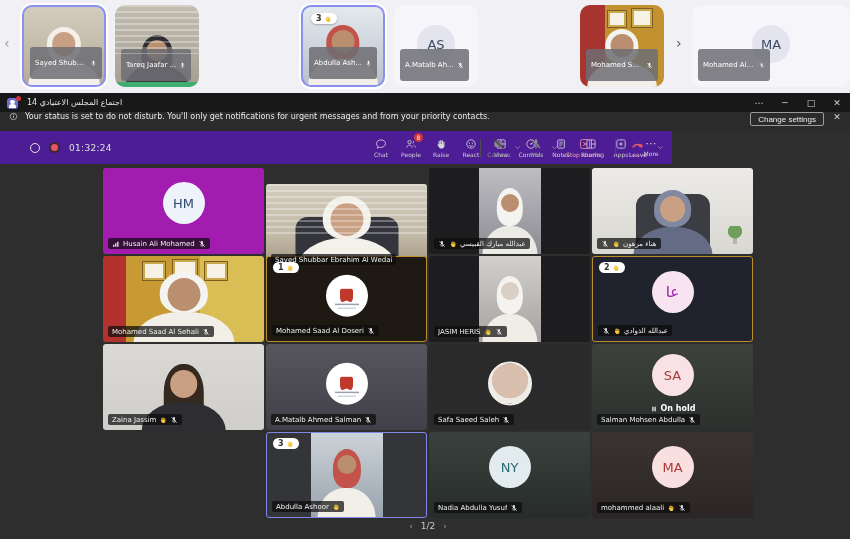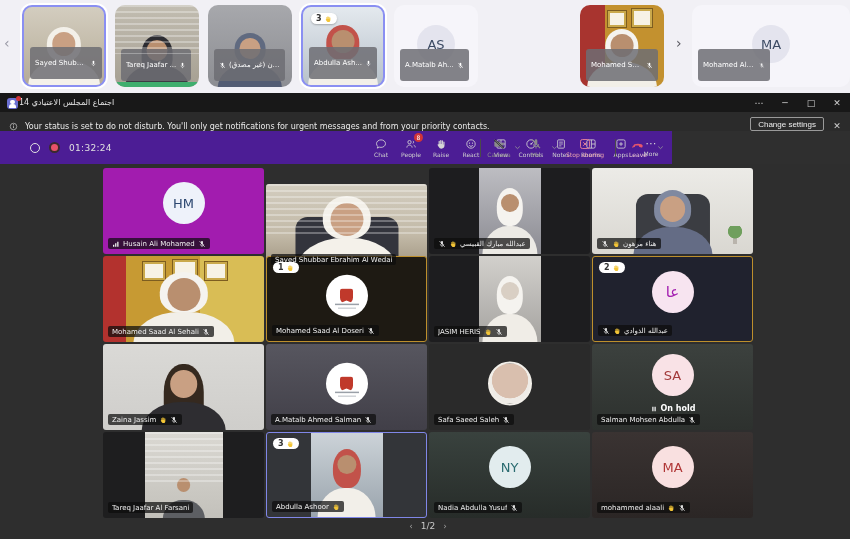--- a/index.html
+++ b/index.html
@@ -38,25 +38,25 @@
   .logo-circle::after{content:"";position:absolute;bottom:8px;left:9px;width:24px;height:5px;
     background:linear-gradient(#9aa0a8,#9aa0a8) 0 0/24px 1.5px no-repeat,linear-gradient(#b9bec4,#b9bec4) 3px 3.5px/18px 1.5px no-repeat}
 
   
   .titlebar{position:absolute;left:0;top:93px;width:850px;height:19px;background:#181818;display:flex;align-items:center;color:#ddd}
   .titlebar .t-ico{margin-left:7px;position:relative;width:12px;height:12px}
   .titlebar .t-ico .sq{position:absolute;left:0;top:1px;width:11px;height:11px;border-radius:3px;background:#6a6fd1}
   .titlebar .t-ico .sq::before{content:"";position:absolute;left:3.2px;top:2px;width:4.5px;height:4.5px;border-radius:50%;background:#fff}
   .titlebar .t-ico .sq::after{content:"";position:absolute;left:2px;top:6.4px;width:7px;height:4px;border-radius:3px 3px 0 0;background:#fff}
   .titlebar .t-ico .dot{position:absolute;right:-2px;top:-1px;width:5px;height:5px;border-radius:50%;background:#d13438}
-  .titlebar .title{margin-left:0;font-size:8px;color:#e3e3e3}
+  .titlebar .title{margin-left:8px;font-size:8px;color:#e3e3e3}
   .win-controls{margin-left:auto;display:flex;align-items:center;height:100%}
   .win-btn{width:26px;height:100%;display:flex;align-items:center;justify-content:center;font-size:9px;color:#cfcfcf;cursor:pointer}
 
-  .notif{position:absolute;left:0;top:112px;width:850px;height:19px;background:#2b2b2b;display:flex;align-items:flex-end;color:#e9e9e9}
+  .notif{position:absolute;left:0;top:112px;width:850px;height:19px;background:#2b2b2b;display:flex;align-items:flex-start;color:#e9e9e9}
   .notif .ic{margin-left:9px;color:#dcdcdc}
   .notif .msg{margin-left:7px;font-size:8px}
   .notif .cs-btn{margin-left:auto;border:1px solid #9a9a9a;border-radius:2px;color:#ececec;font-size:8px;padding:1.5px 7px;cursor:pointer;background:transparent}
   .notif .x{width:26px;text-align:center;font-size:9px;color:#cfcfcf;cursor:pointer}
 
   
   .toolbar{position:absolute;left:0;top:131px;width:672px;height:33px;background:#4c1d95}
   .tb-left{position:absolute;left:30px;top:0;height:33px;display:flex;align-items:center;gap:9px}
   .ring{width:10px;height:10px;border-radius:50%;border:1.6px solid #e2e2e2}
   .recdot{width:11px;height:11px;border-radius:50%;background:#e8526a;border:2px solid #3a2a2e}
@@ -264,33 +264,20 @@
         </div>
       <div class="greenbar"></div>
       <div class="nameplate">
           <span class="txt">Tareq Jaafar ...</span>
           <svg class="ic7">
             <use href="#i-mic"></use>
           </svg>
         </div>
     </div>
 
-    <div class="thumb s3" style="left:208px">
-      <div class="fig">
-          <div class="cover"></div>
-          <div class="head"></div>
-          <div class="torso"></div>
-        </div>
-      <div class="nameplate">
-          <svg class="ic7">
-            <use href="#i-mic-off"></use>
-          </svg>
-          <span class="txt" dir="rtl">…ن (غير مصدق)</span>
-        </div>
-    </div>
 
     <div class="thumb active s4" style="left:301px">
       <div class="badge">
           <span>3</span>
           <svg class="ic8 hand-y">
             <use href="#i-hand"></use>
           </svg>
         </div>
       <div class="fig">
           <div class="cover"></div>
@@ -658,32 +645,20 @@
           <span>On hold</span>
         </div>
       <div class="nameplate">
           <span class="txt">Salman Mohsen Abdulla</span>
           <svg class="ic8">
             <use href="#i-mic-off"></use>
           </svg>
         </div>
     </div>
 
-    <div class="tile t13" style="left:103px;top:268px">
-      <div class="clip blinds">
-          <div class="fig">
-            <div class="cover"></div>
-            <div class="head"></div>
-            <div class="torso"></div>
-          </div>
-        </div>
-      <div class="nameplate">
-          <span class="txt">Tareq Jaafar Al Farsani</span>
-        </div>
-    </div>
 
     <div class="tile t14 speaking" style="left:266px;top:268px">
       <div class="badge">
           <span>3</span>
           <svg class="ic8 hand-y">
             <use href="#i-hand"></use>
           </svg>
         </div>
       <div class="clip">
           <div class="fig">

